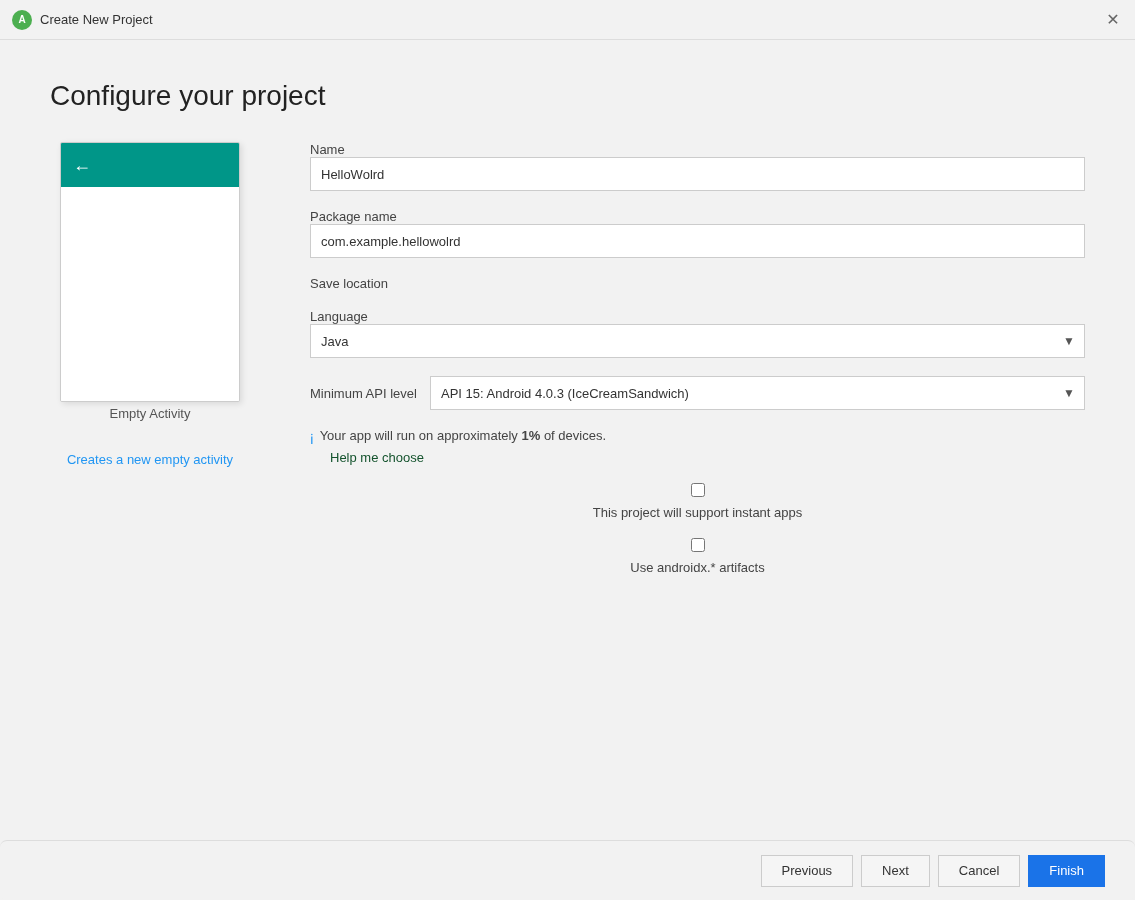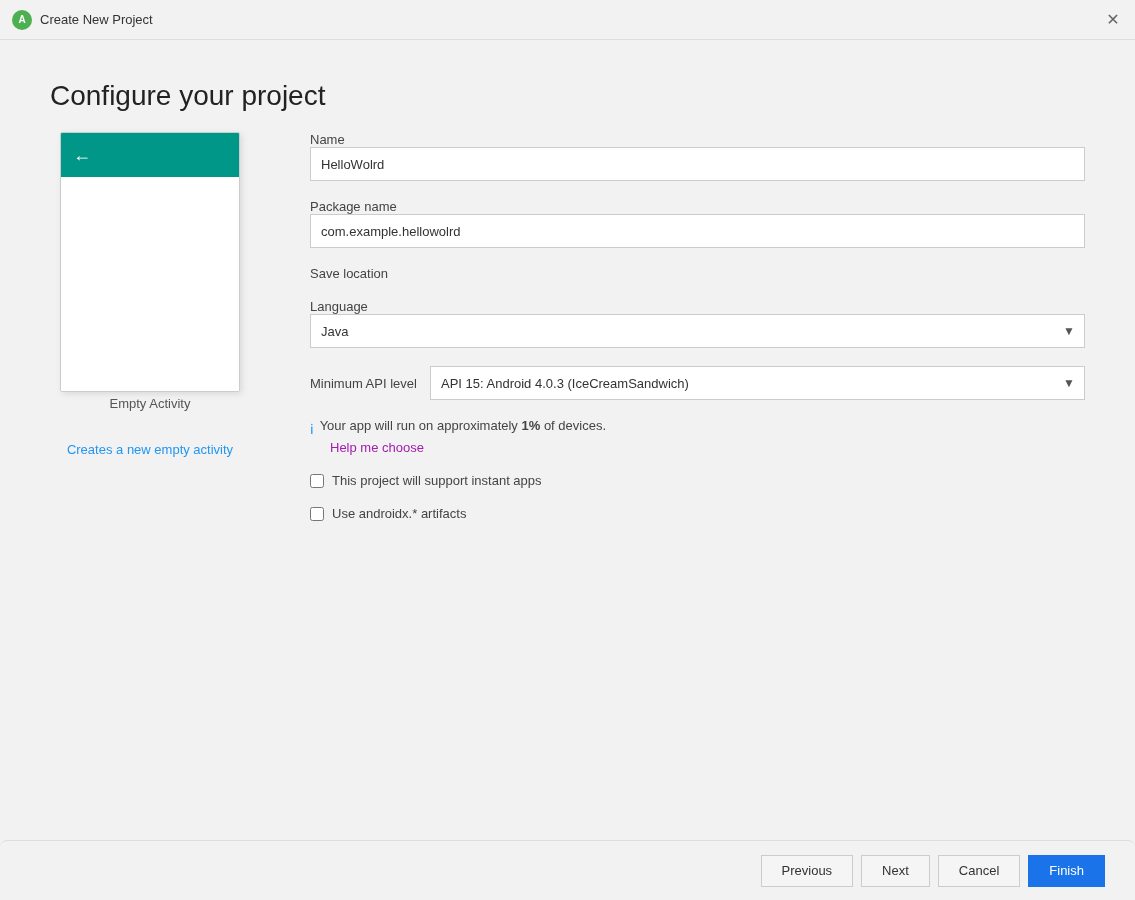--- a/index.html
+++ b/index.html
@@ -63,21 +63,21 @@
       flex: 1;
       display: flex;
       flex-direction: column;
       padding: 40px 50px 20px 50px;
       overflow: hidden;
     }
     .page-title {
       font-size: 28px;
       font-weight: 300;
       color: #222;
-      margin-bottom: 20px;
+      margin-bottom: 30px;
     }
     .main-area {
       display: flex;
       flex: 1;
       gap: 60px;
     }
     .preview-panel {
       display: flex;
       flex-direction: column;
       align-items: center;
@@ -237,34 +237,35 @@
     .info-icon {
       color: #2196f3;
       font-size: 14px;
       margin-top: 1px;
       flex-shrink: 0;
     }
     .info-text strong {
       font-weight: 600;
     }
     .help-link {
-      color: #a21caf;
+      color: #14532d;
       text-decoration: none;
       cursor: pointer;
       font-size: 13px;
       margin-left: 20px;
       display: block;
       margin-top: 2px;
     }
     .checkbox-row {
       display: flex;
       align-items: center;
       gap: 8px;
       font-size: 13px;
       color: #444;
+      flex-direction: column;
     }
     .checkbox-row input[type="checkbox"] {
       width: 14px;
       height: 14px;
       cursor: pointer;
     }
     .footer {
       height: 60px;
       background: #f2f2f2;
       border-top: 1px solid #ddd;

